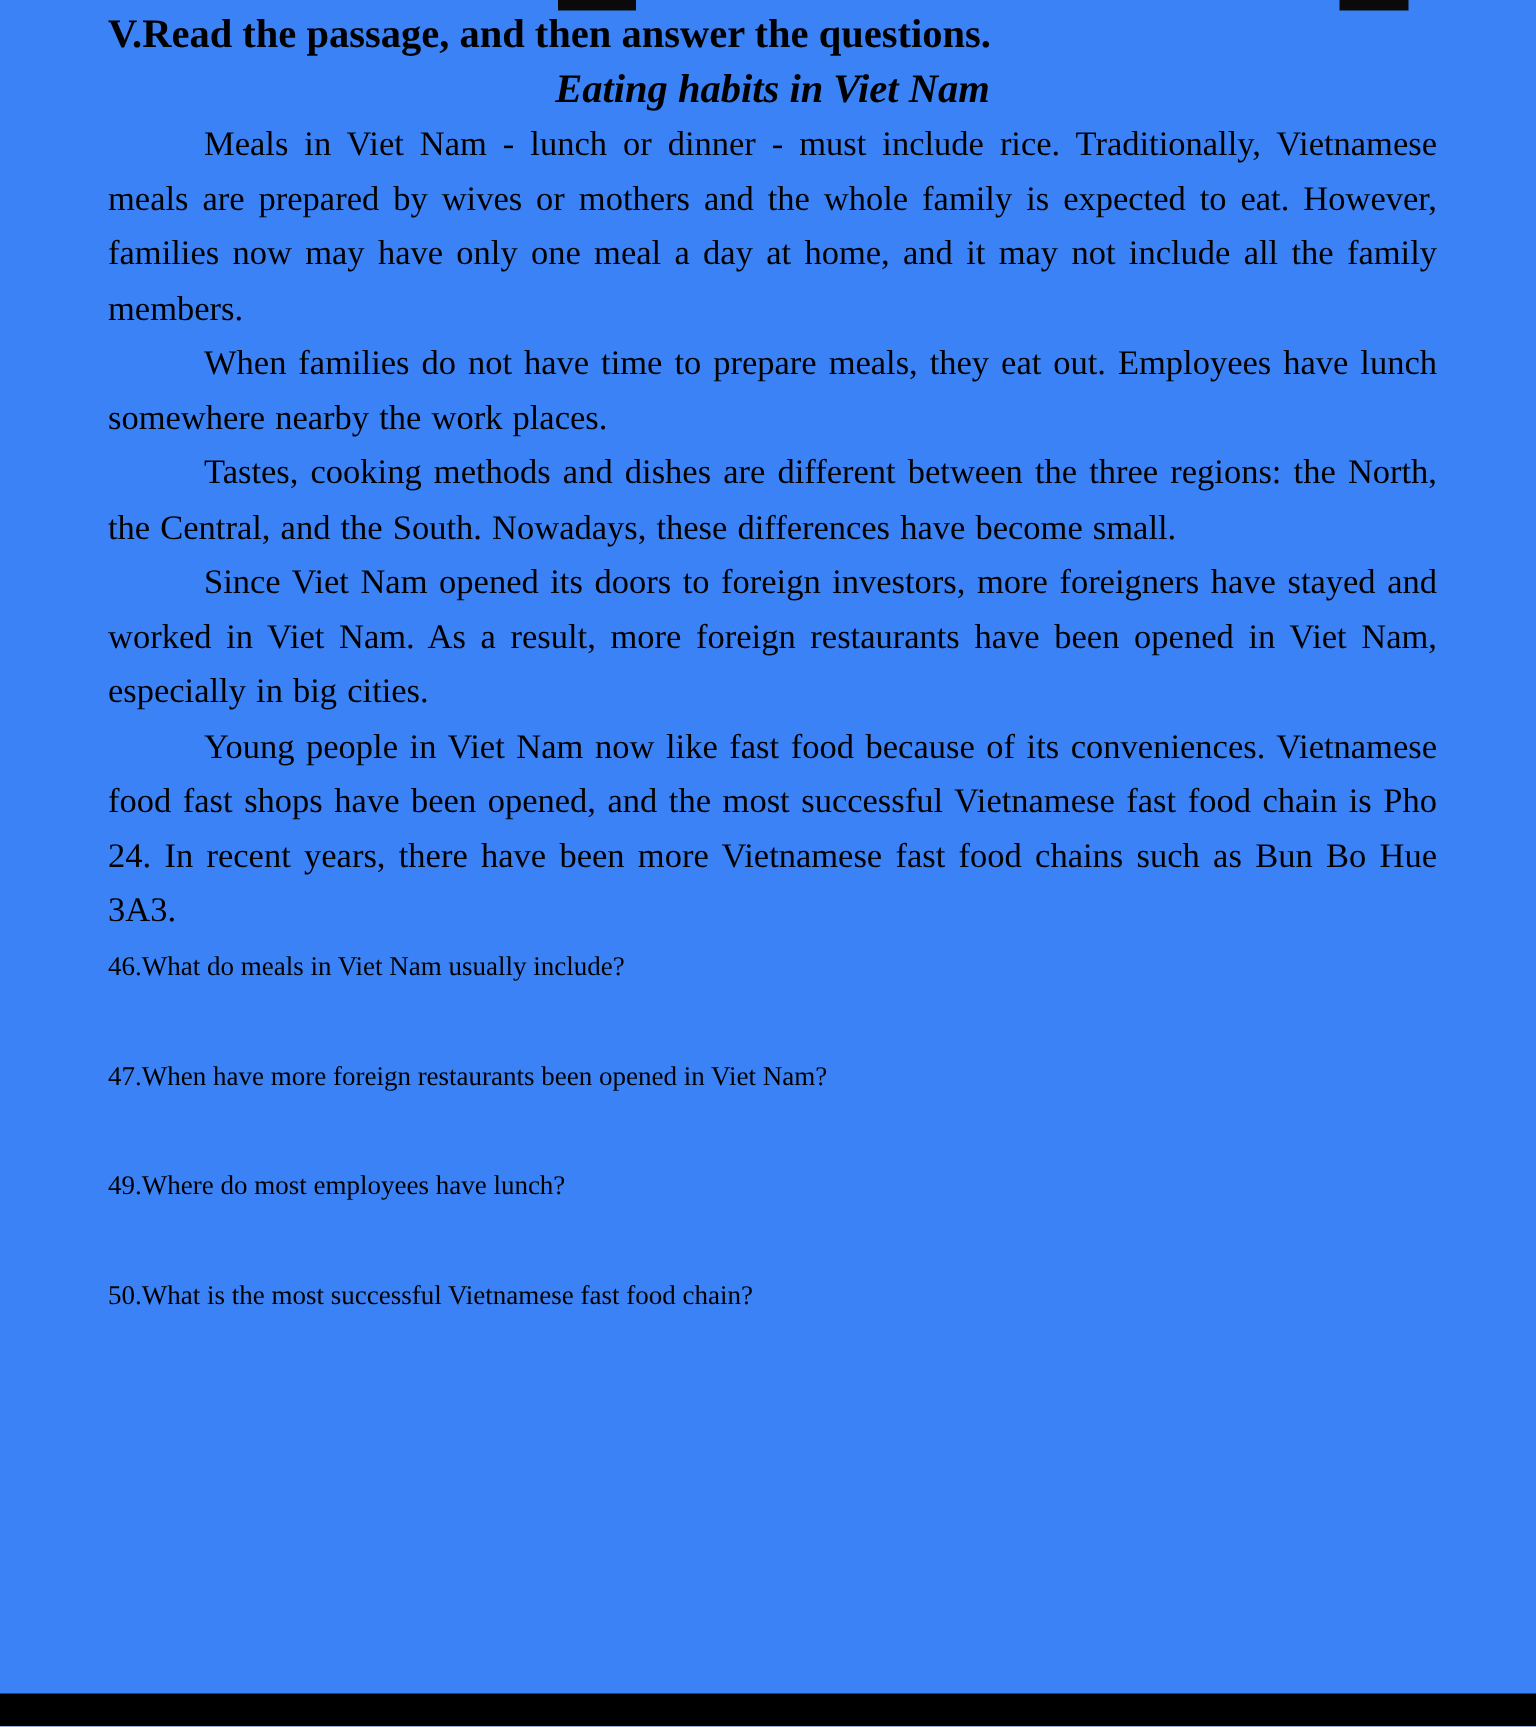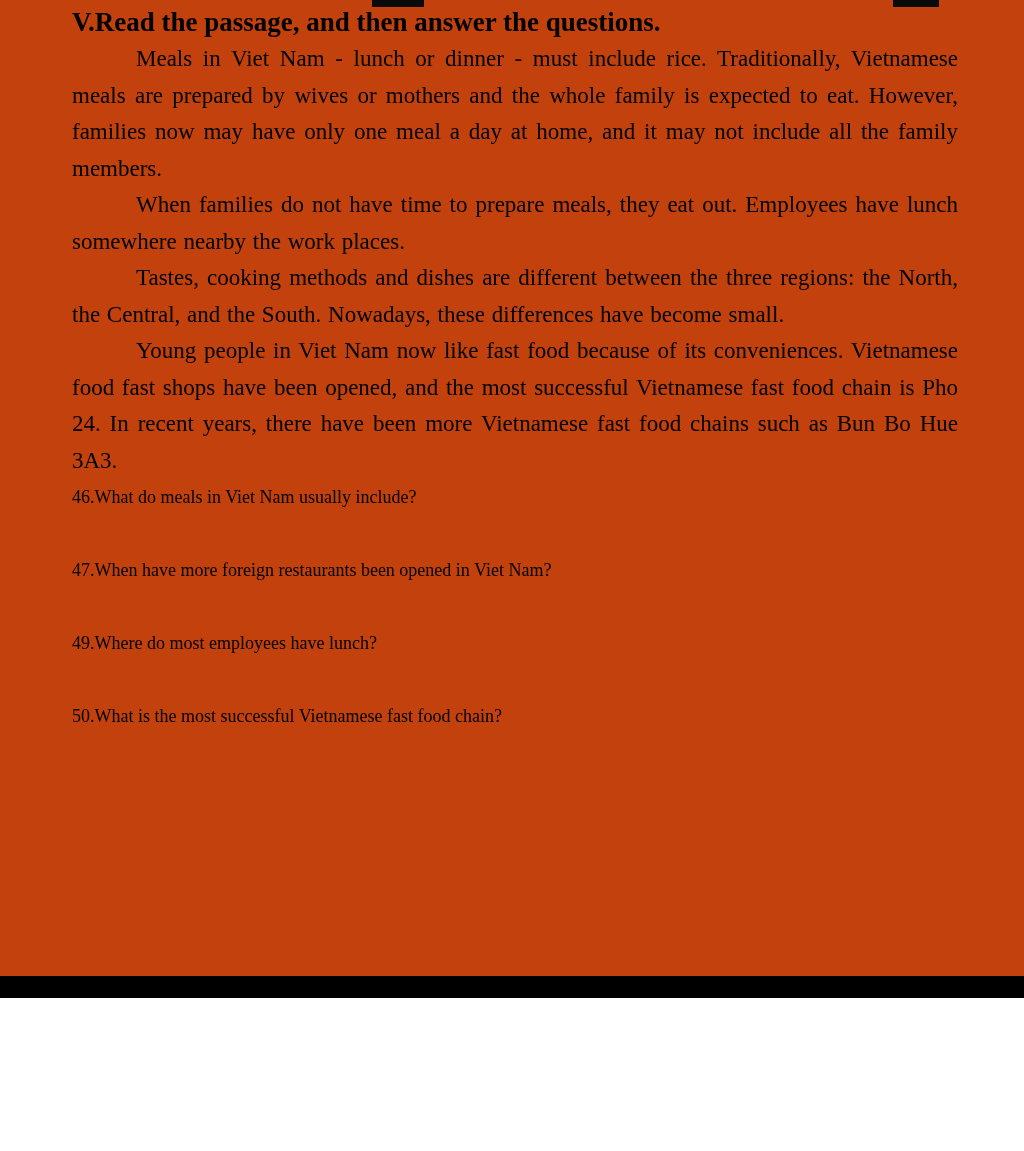--- a/index.html
+++ b/index.html
@@ -4,22 +4,22 @@
 <style>
   * { margin: 0; padding: 0; box-sizing: border-box; }
   html, body {
     width: 1024px;
     background: #ffffff;
     font-family: "Liberation Serif", "DejaVu Serif", serif;
   }
   .page {
     position: relative;
     width: 1024px;
-    height: 998px;
-    background: #c2410c;
+    height: 1151px;
+    background: #3b82f6;
     overflow: hidden;
     color: #000000;
   }
   
   .crop-fragment {
     position: absolute;
     top: 0;
     height: 7px;
     background: #0a0a0a;
   }
@@ -78,27 +78,29 @@
 
 <div class="page">
 
   <div class="crop-fragment frag-1"></div>
   <div class="crop-fragment frag-2"></div>
 
   <div class="content">
 
     <div class="section-heading">V.Read the passage, and then answer the questions.</div>
 
+    <div class="passage-title">Eating habits in Viet Nam</div>
 
     <p class="para">Meals in Viet Nam - lunch or dinner - must include rice. Traditionally, Vietnamese meals are prepared by wives or mothers and the whole family is expected to eat. However, families now may have only one meal a day at home, and it may not include all the family members.</p>
 
     <p class="para">When families do not have time to prepare meals, they eat out. Employees have lunch somewhere nearby the work places.</p>
 
     <p class="para">Tastes, cooking methods and dishes are different between the three regions: the North, the Central, and the South. Nowadays, these differences have become small.</p>
 
+    <p class="para">Since Viet Nam opened its doors to foreign investors, more foreigners have stayed and worked in Viet Nam. As a result, more foreign restaurants have been opened in Viet Nam, especially in big cities.</p>
 
     <p class="para">Young people in Viet Nam now like fast food because of its conveniences. Vietnamese food fast shops have been opened, and the most successful Vietnamese fast food chain is Pho 24. In recent years, there have been more Vietnamese fast food chains such as Bun Bo Hue 3A3.</p>
 
     <div class="questions">
       <p class="question">46.What do meals in Viet Nam usually include?</p>
       <p class="question">47.When have more foreign restaurants been opened in Viet Nam?</p>
       <p class="question">49.Where do most employees have lunch?</p>
       <p class="question">50.What is the most successful Vietnamese fast food chain?</p>
     </div>
 

